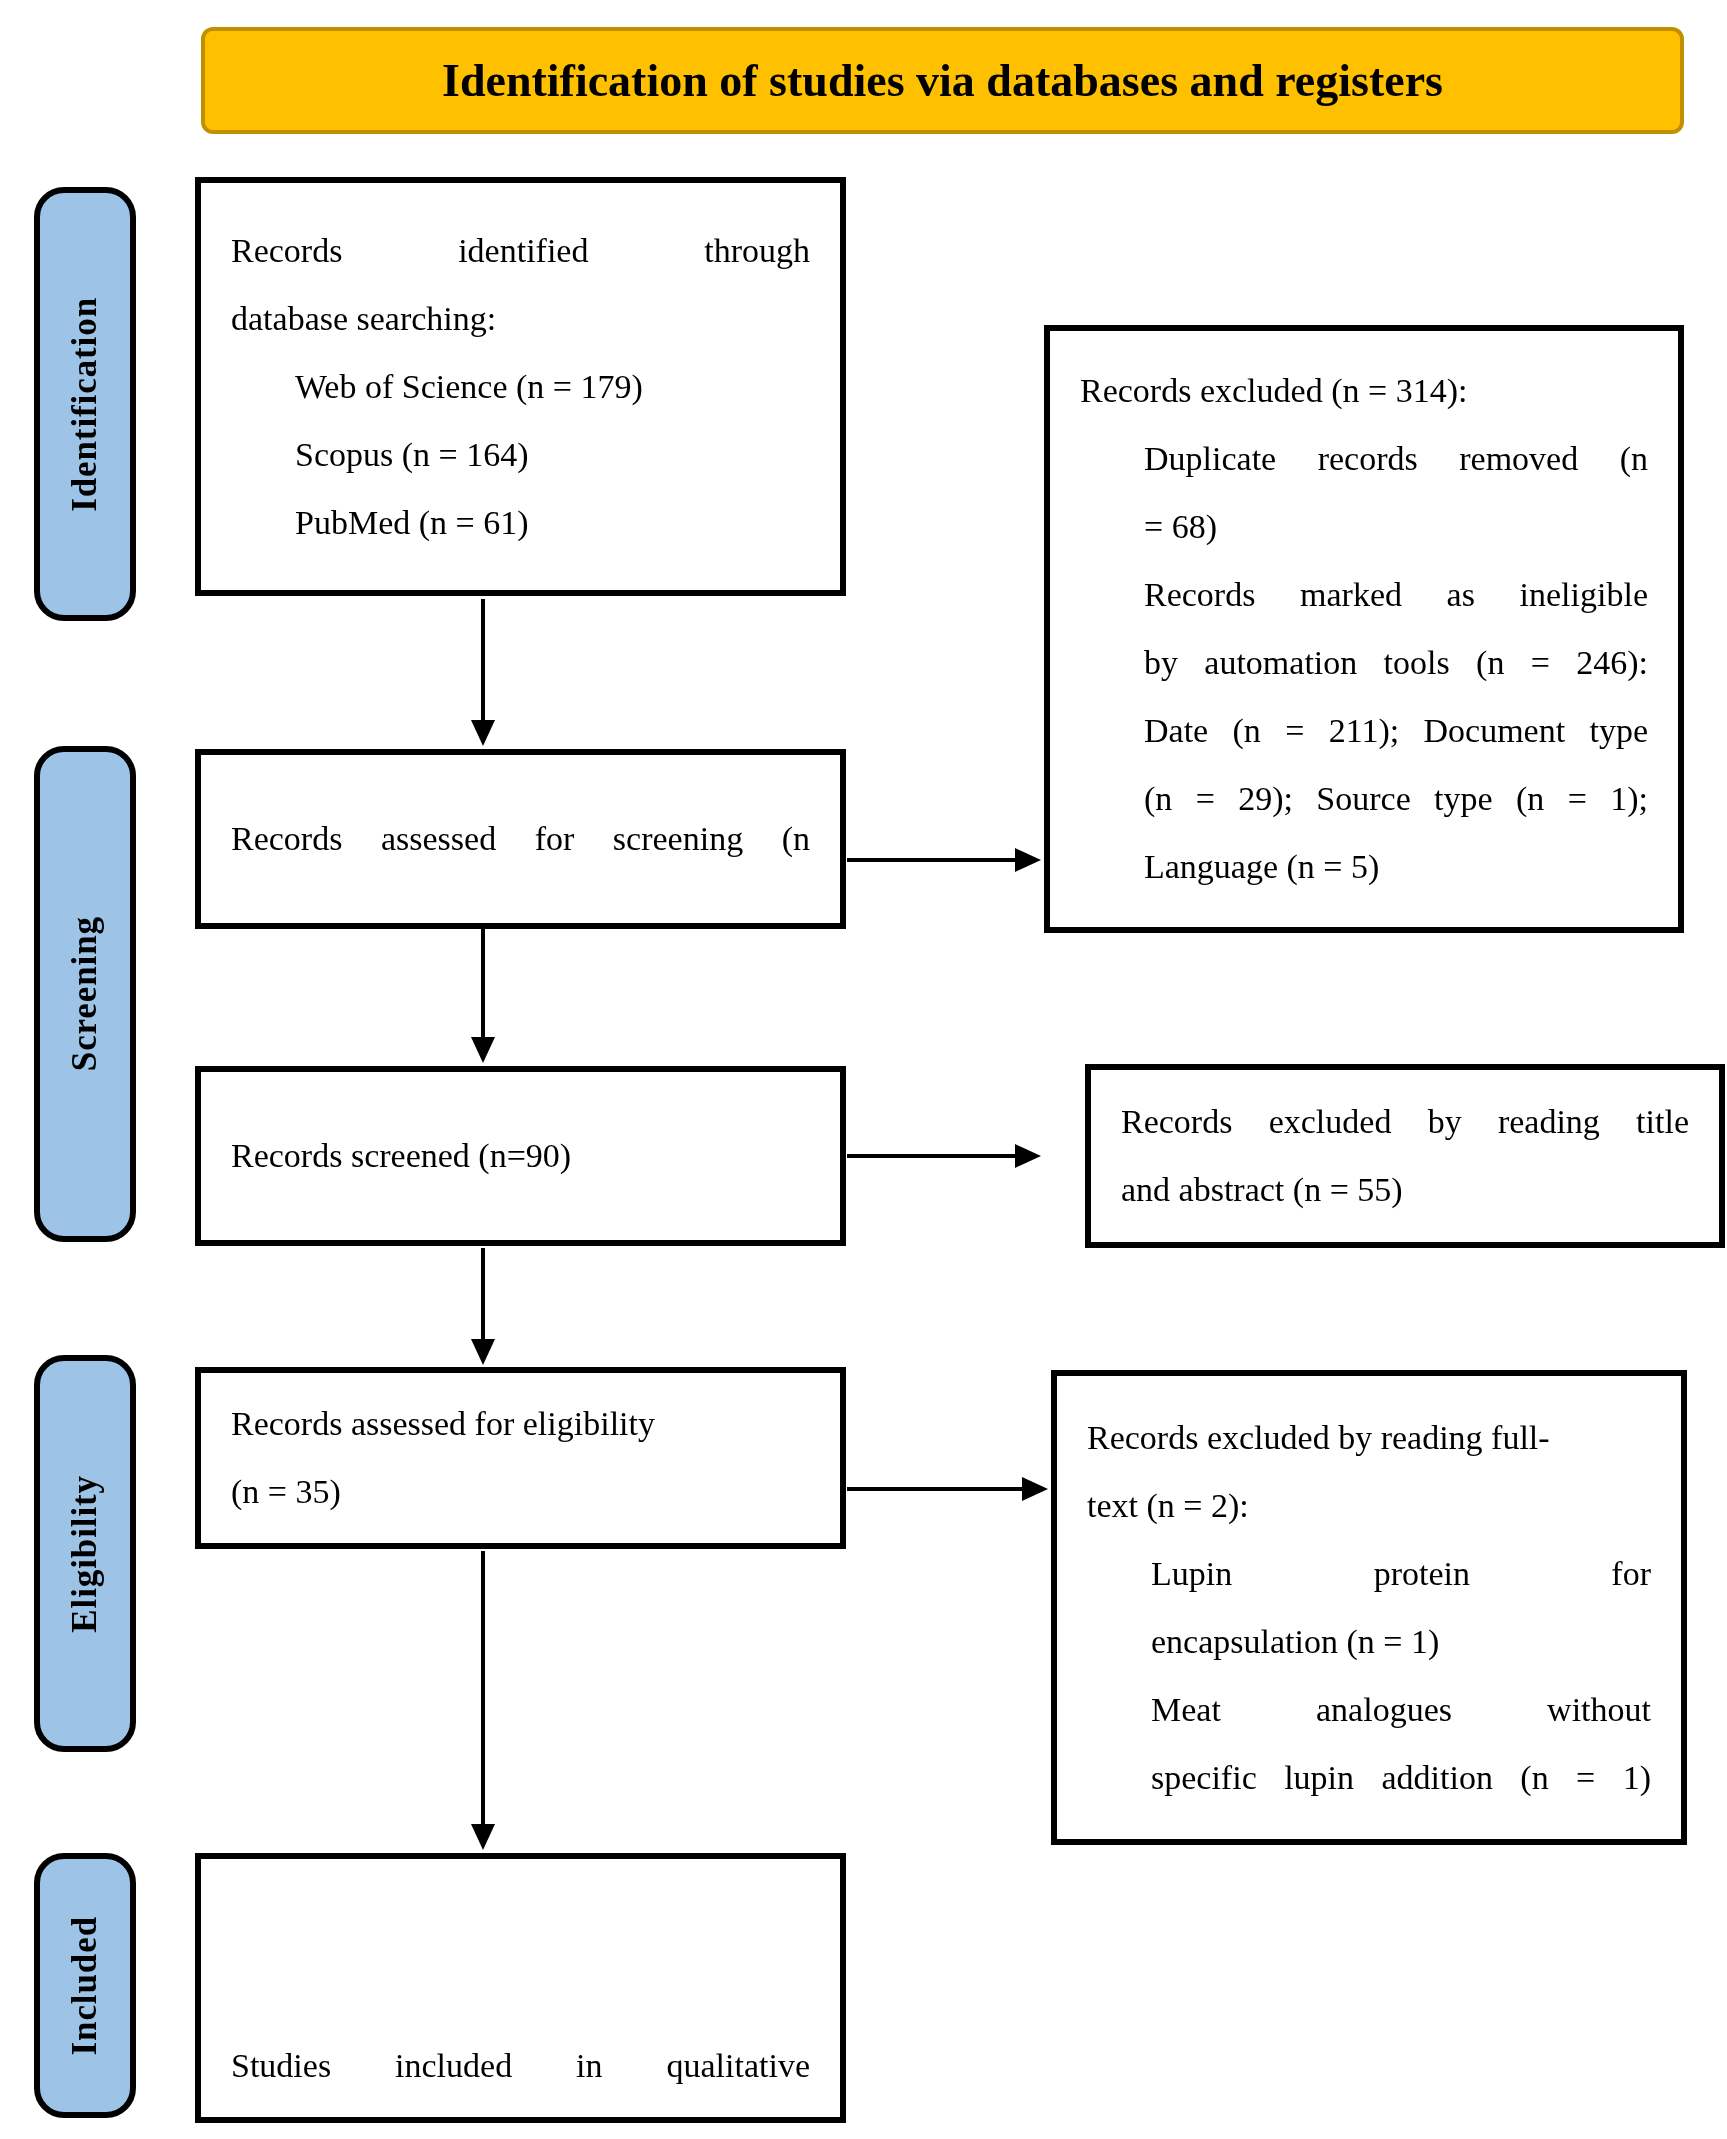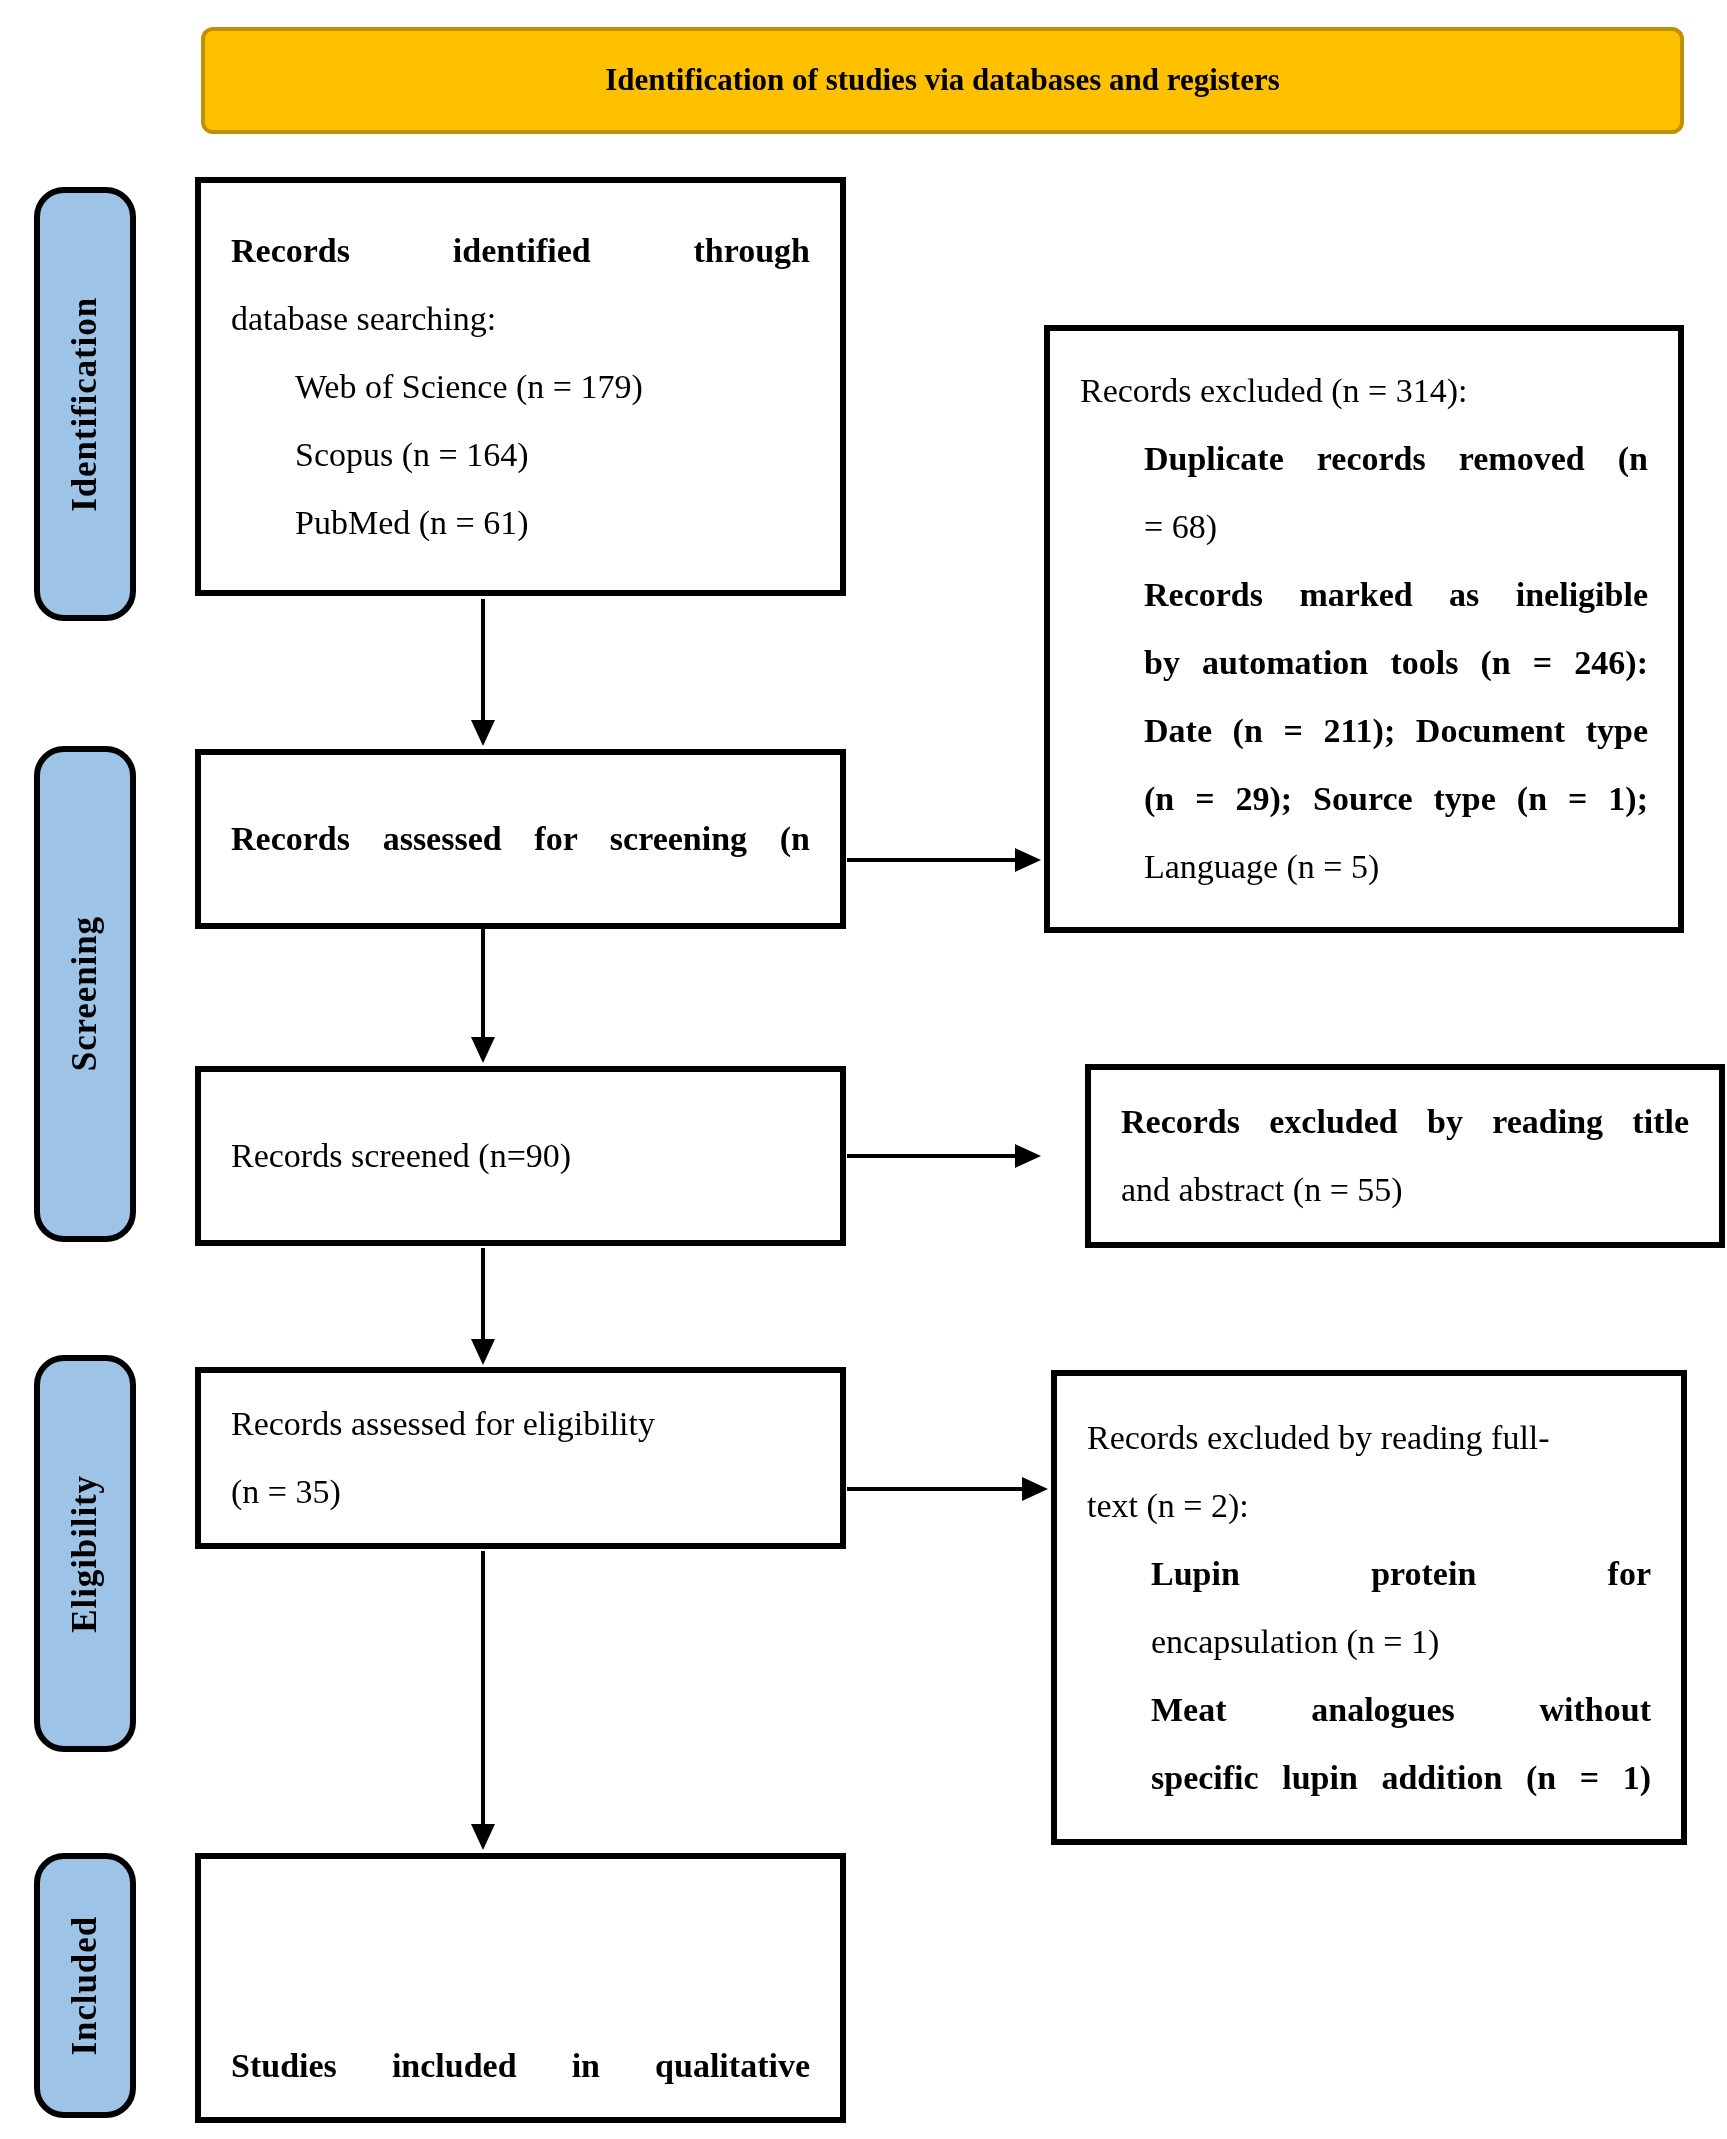--- a/index.html
+++ b/index.html
@@ -12,21 +12,21 @@
   }
   
   .banner{
     position:absolute;left:201px;top:26.5px;width:1483px;height:107px;
     background:var(--banner-fill,#FFC000);
     border:4.3px solid var(--banner-border,#BF9000);
     border-radius:12px;
     display:flex;align-items:center;justify-content:center;
     box-sizing:border-box;
   }
-  .banner .t{font-size:31px;font-weight:bold;}
+  .banner .t{font-size:46px;font-weight:bold;}
   
   .stage{
     position:absolute;left:34px;width:102px;
     background:var(--stage-fill,#9DC3E6);
     border:6.8px solid var(--box-border,#000);
     border-radius:30px;
     display:flex;align-items:center;justify-content:center;
     box-sizing:border-box;
   }
   .stage .rot{
@@ -35,21 +35,21 @@
   }
   
   .bx{
     position:absolute;background:#fff;
     border:6px solid var(--box-border,#000);
     box-sizing:border-box;
     display:flex;flex-direction:column;justify-content:center;
     padding:17px 30px;overflow:hidden;
   }
   .line{font-size:34px;line-height:68px;white-space:nowrap;}
-  .line.j{white-space:normal;text-align:justify;text-align-last:justify;font-weight:bold;}
+  .line.j{white-space:normal;text-align:justify;text-align-last:justify;}
   .line.ind{margin-left:64px;}
   
   .varrow{position:absolute;width:24px;}
   .varrow .shaft{position:absolute;left:9.8px;top:0;width:4.3px;background:var(--arrow,#000);}
   .varrow .head{position:absolute;left:0;width:0;height:0;
     border-left:12px solid transparent;border-right:12px solid transparent;
     border-top:26.5px solid var(--arrow,#000);}
   .harrow{position:absolute;height:24px;}
   .harrow .shaft{position:absolute;top:9.8px;left:0;height:4.3px;background:var(--arrow,#000);}
   .harrow .head{position:absolute;top:0;width:0;height:0;

